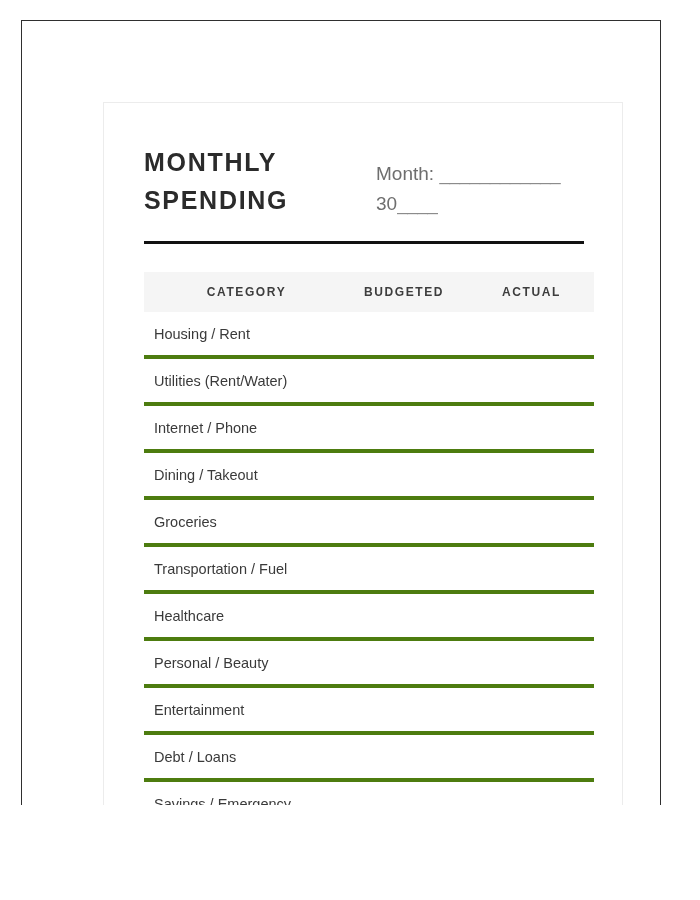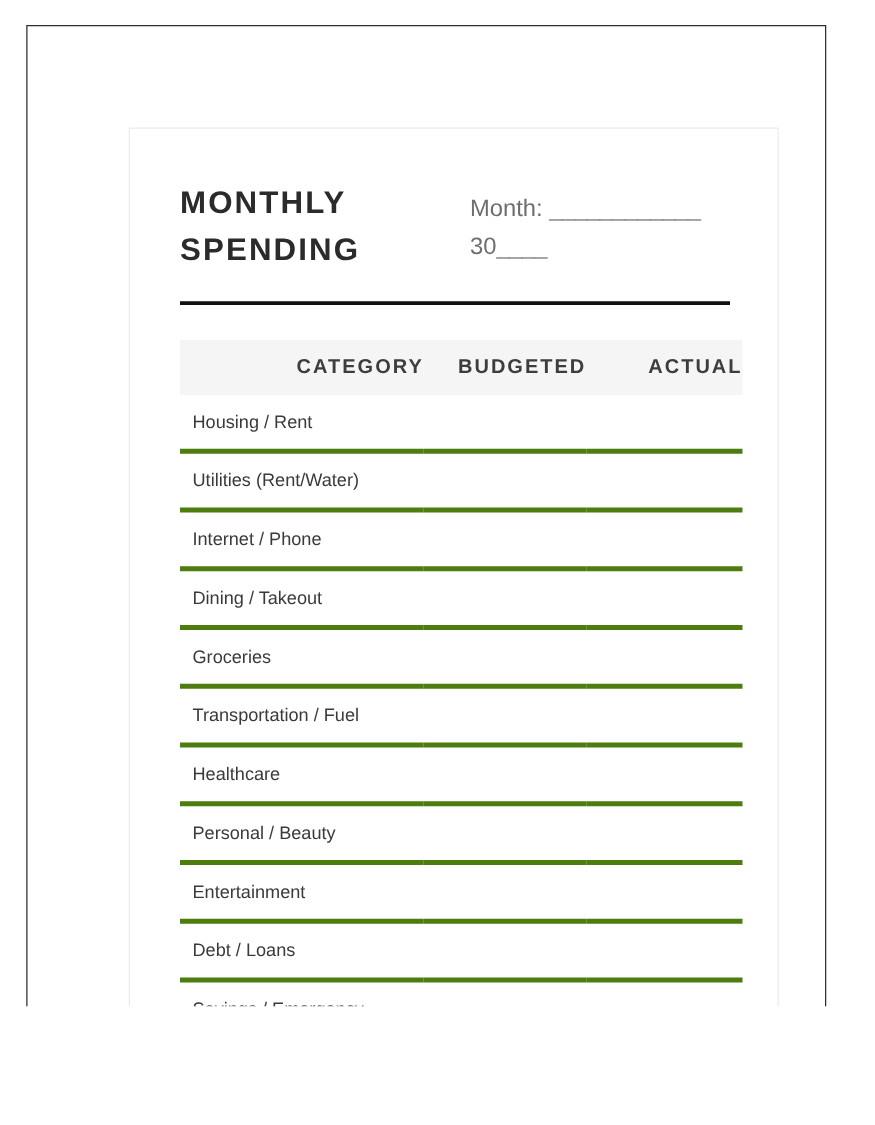--- a/index.html
+++ b/index.html
@@ -54,21 +54,21 @@
   .sheet-inner {
     position: absolute;
     left: 40px;
     top: 40px;
     width: 440px;
   }
 
   
   .sheet-header {
     display: flex;
-    align-items: center;
+    align-items: flex-end;
     justify-content: flex-start;
   }
   .title-block {
     width: 232px;
     flex: none;
   }
   .sheet-title {
     font-size: 25px;
     font-weight: bold;
     letter-spacing: 1.7px;
@@ -100,25 +100,25 @@
 
   
   .budget-table {
     margin-top: 28px;
     width: 440px;
     border-collapse: collapse;
     table-layout: fixed;
   }
   .budget-table thead th {
     background: #f5f5f5;
-    font-size: 16px;
+    font-size: 12px;
     font-weight: bold;
     letter-spacing: 1.6px;
     color: #3d3d3d;
-    text-align: right;
+    text-align: center;
     padding: 13px 0 13px 0;
     border: none;
     text-transform: uppercase;
   }
   .col-category { width: 185px; padding-left: 10px !important; }
   .col-budgeted { width: 130px; }
   .col-actual   { width: 125px; }
   .budget-table thead th.col-category { padding-left: 10px; }
 
   .budget-table tbody td {

